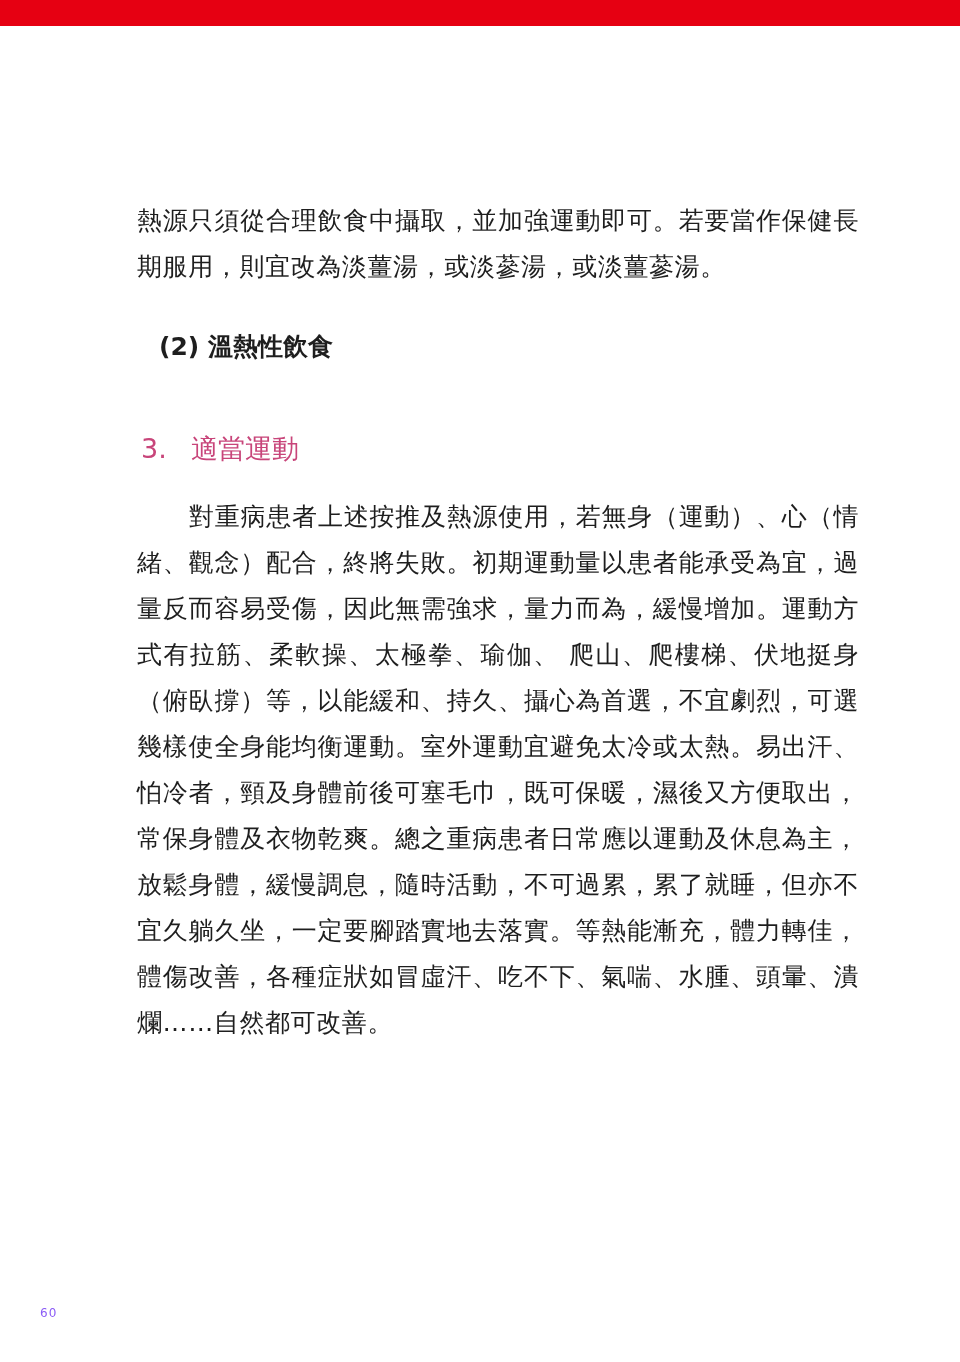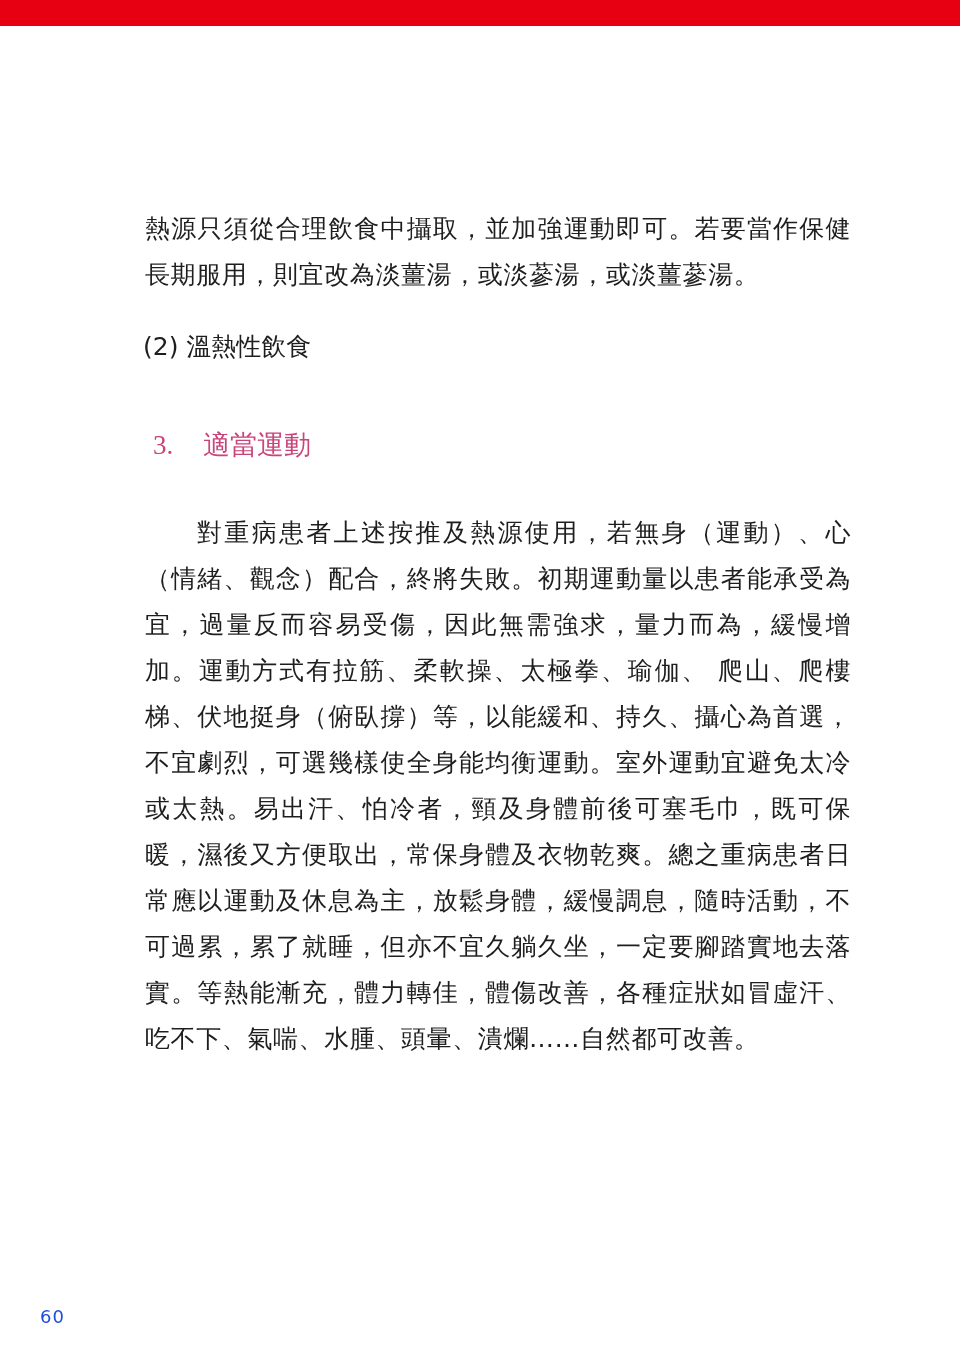--- a/index.html
+++ b/index.html
@@ -22,50 +22,50 @@
       height: 26px;
       background: #e60012;
     }
     .content {
       position: absolute;
       left: 137px;
       top: 198px;
       width: 722px;
     }
     .para {
-      margin: 8px;
+      margin: 0;
       font-size: 25px;
       line-height: 46px;
       letter-spacing: 0.6px;
       text-align: justify;
       text-align-last: left;
       word-break: break-all;
     }
     .para.indent { text-indent: 52px; }
     .subheading {
-      margin: 0;
+      margin: 16px;
       font-size: 25px;
       line-height: 46px;
       padding-left: 6px;
+      font-weight: bold;
     }
     .heading {
-      margin: 16px;
+      margin: 4px;
       font-size: 27px;
       line-height: 46px;
       color: #c8457a;
       font-weight: normal;
-      font-family: Liberation Serif, serif;
     }
     .heading .num { display: inline-block; width: 50px; }
     .page-number {
       position: absolute;
       left: 40px;
       top: 1306px;
-      font-size: 18px;
-      color: #1d4ed8;
+      font-size: 12px;
+      color: #8b5cf6;
       letter-spacing: 1px;
     }
     .gap-s { height: 18px; }
     .gap-m { height: 18px; }
   </style>
 </head>
 <body>
 
 <div class="top-bar"></div>
 

